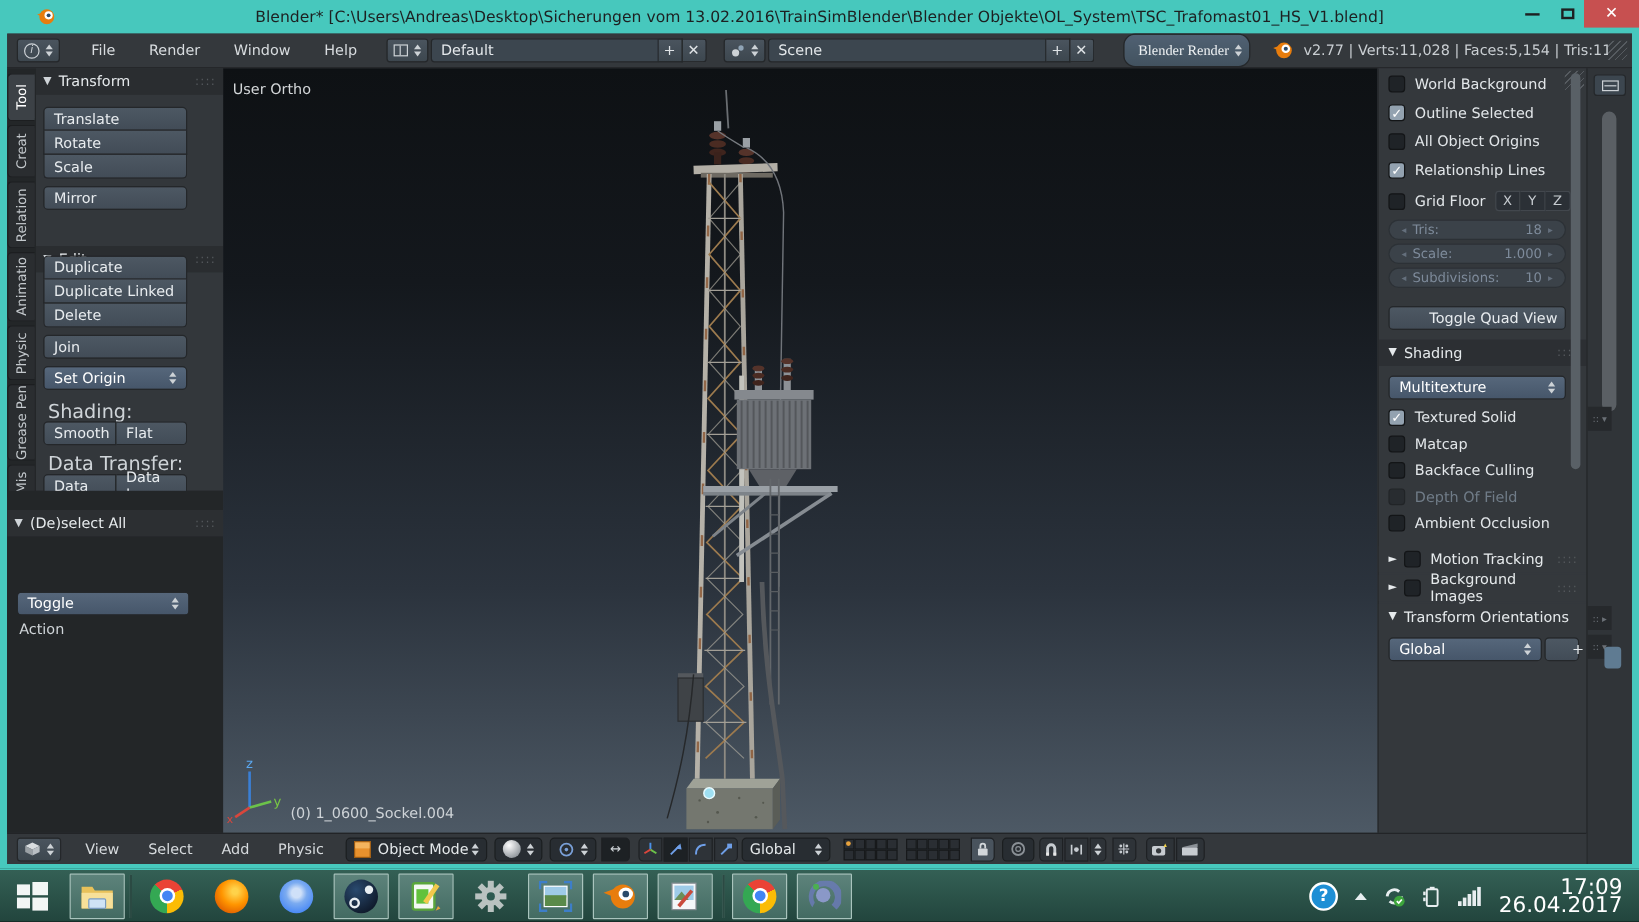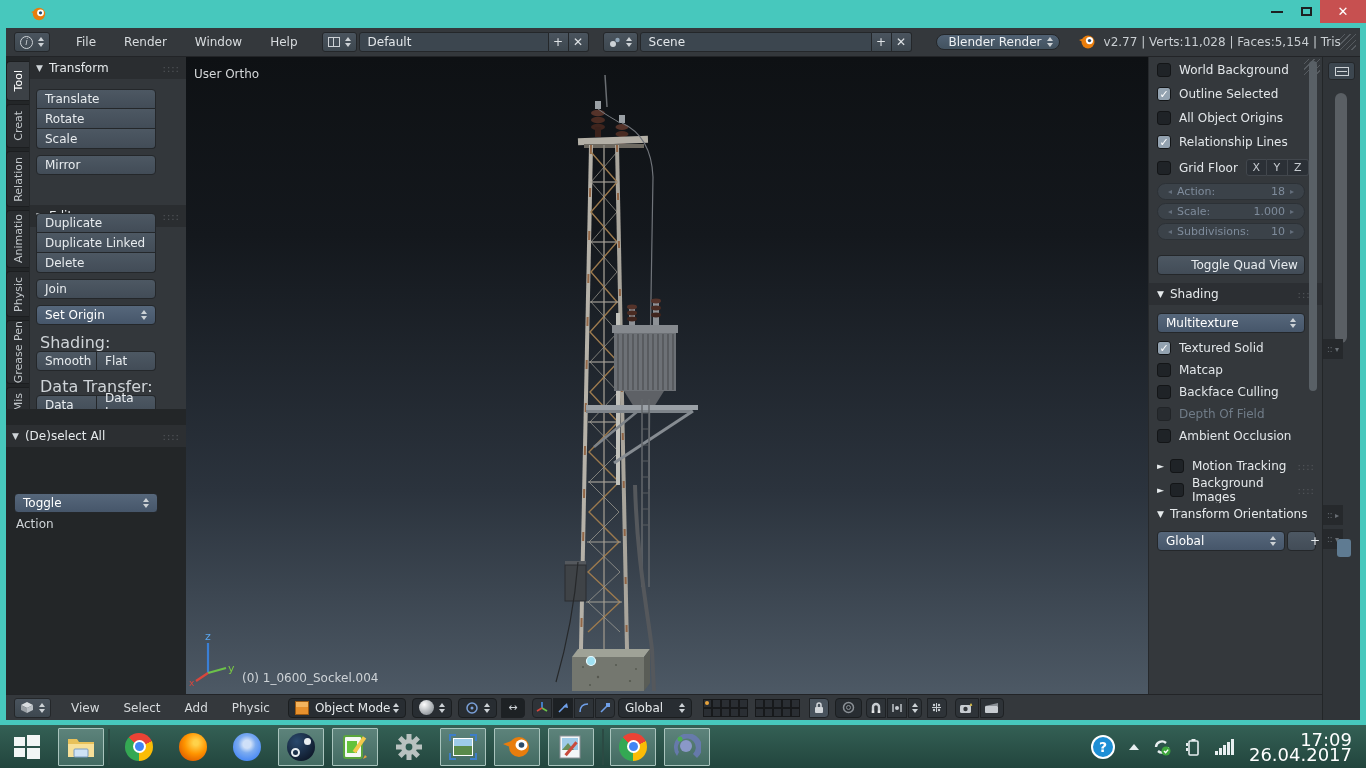--- a/index.html
+++ b/index.html
@@ -29,22 +29,22 @@
   .ud b { width:0; height:0; border-left:3.5px solid transparent; border-right:3.5px solid transparent; }
   .ud b.up { border-bottom:4px solid #cdd2d6; }
   .ud b.dn { border-top:4px solid #cdd2d6; }
   .hbtn { height:20px; display:flex; align-items:center; background:linear-gradient(#4a545e,#3d474f);
     border:1px solid #24272a; border-radius:3px; padding:0 5px; }
   .field { height:20px; display:flex; align-items:center; background:#3c464f; border:1px solid #24272a;
     border-radius:3px 0 0 3px; padding:0 8px; color:#e3e7ea; }
   .fbtn { height:20px; width:20px; display:flex; align-items:center; justify-content:center;
     background:linear-gradient(#4a545e,#3d474f); border:1px solid #24272a; border-left:none; color:#dfe3e6; font-size:12px; }
   .fbtn.last { border-radius:0 3px 3px 0; }
-  .engine { height:16px; display:flex; align-items:center; padding:0 6px 0 12px; border-radius:10px;
-    background:linear-gradient(#506173,#42525f); border:1px solid #24272a; color:#eef1f3; }
+  .engine { height:28px; display:flex; align-items:center; padding:0 6px 0 12px; border-radius:10px;
+    background:linear-gradient(#506173,#42525f); border:1px solid #24272a; color:#eef1f3;font-family:Liberation Serif, serif; }
   #stats { color:#c9ced2; white-space:nowrap; overflow:hidden; flex:1; }
   .icircle { width:13px; height:13px; border-radius:50%; border:1.5px solid #cdd2d6; color:#cdd2d6;
     font-size:9px; display:flex; align-items:center; justify-content:center; font-style:italic; }
   .mini-icon { width:12px; height:10px; border:1px solid #cdd2d6; display:inline-block; position:relative; }
   .mini-icon::after { content:""; position:absolute; left:4px; top:0; bottom:0; width:1px; background:#cdd2d6; }
   .corner-grip { position:absolute; right:2px; top:2px; width:16px; height:16px;
     background:repeating-linear-gradient(135deg,transparent 0 3px,#565b60 3px 4px); }
 
   
   #shelf { position:absolute; left:0; top:29px; width:180px; height:637px; background:#232628; }
@@ -150,20 +150,21 @@
 
 <div id="win">
 
   <div id="titlebar">
     <svg class="abs" style="left:30px;top:6px" width="16" height="16" viewBox="0 0 16 16">
       <circle cx="9" cy="8" r="6.2" fill="#e87d0d"></circle>
       <circle cx="10.5" cy="6.8" r="3.4" fill="#fff"></circle>
       <circle cx="10.5" cy="6.8" r="1.6" fill="#2a4a6a"></circle>
       <path d="M1 6 L7 4 L5 8 Z" fill="#e87d0d"></path>
     </svg>
+    <div id="title-text">Blender* [C:\Users\Andreas\Desktop\Sicherungen vom 13.02.2016\TrainSimBlender\Blender Objekte\OL_System\TSC_Trafomast01_HS_V1.blend]</div>
     <div id="btn-min" class="winbtn">
         <i></i>
       </div>
     <div id="btn-max" class="winbtn">
         <i></i>
       </div>
     <div id="btn-close" class="winbtn">
         <span>✕</span>
       </div>
   </div>
@@ -462,21 +463,21 @@
         <span>Grid Floor</span>
         <span class="xyz">
           <span>X</span>
           <span>Y</span>
           <span>Z</span>
         </span>
       </div>
 
       <div class="num" style="top:126px">
         <span class="car l">◂</span>
-          <span>Action:</span>
+          <span>Tris:</span>
         <span class="val">18</span>
           <span class="car r">▸</span>
       </div>
       <div class="num" style="top:146px">
         <span class="car l">◂</span>
           <span>Scale:</span>
         <span class="val">1.000</span>
           <span class="car r">▸</span>
       </div>
       <div class="num" style="top:166px">

